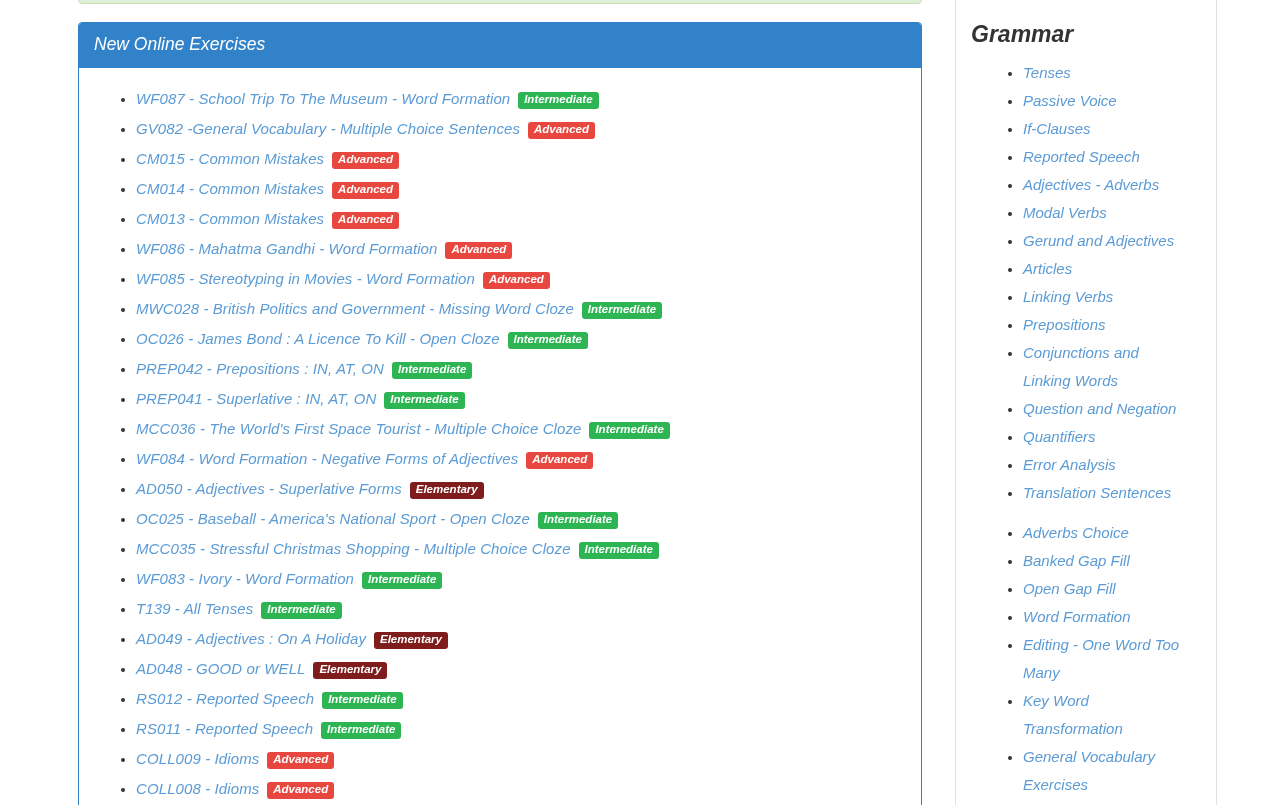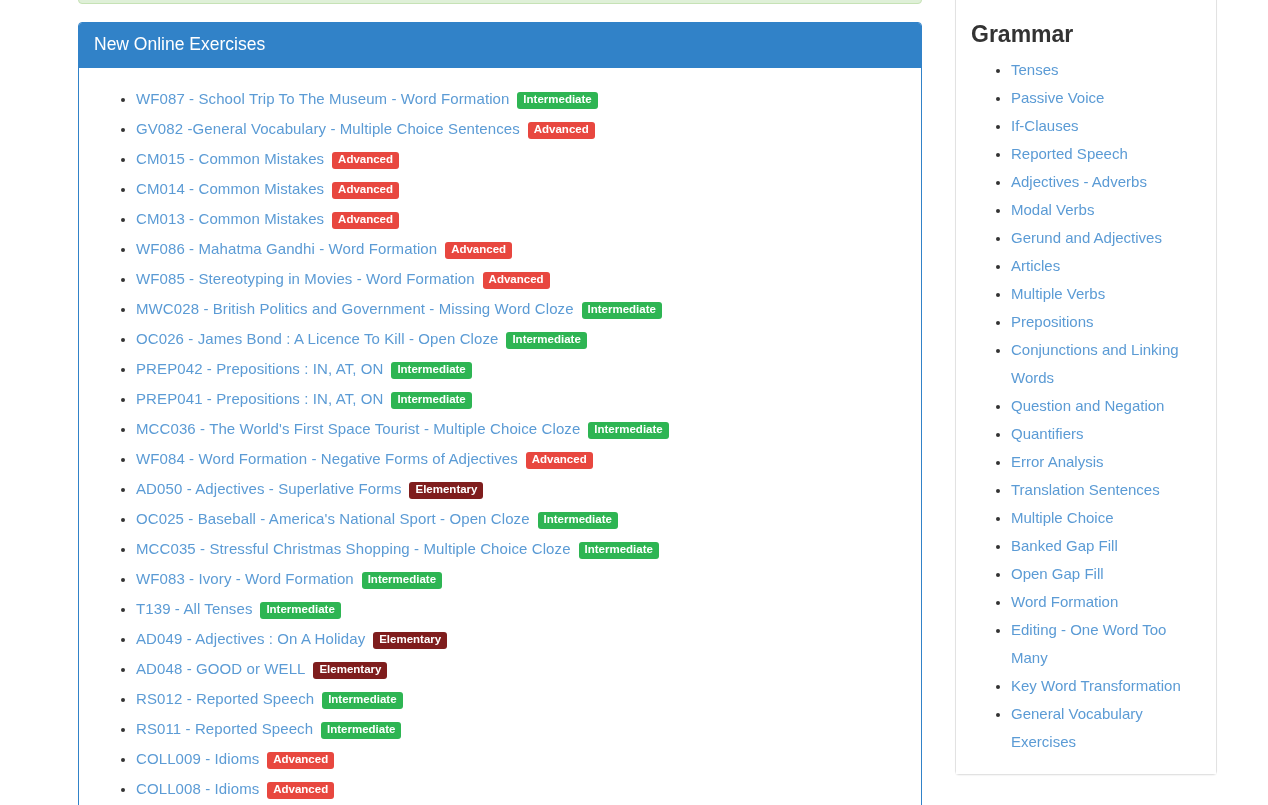--- a/index.html
+++ b/index.html
@@ -15,20 +15,21 @@
     font-size: 14px;
     color: #333333;
     -webkit-font-smoothing: antialiased;
   }
 
   #page {
     position: relative;
     width: 1268px;
     height: 805px;
     background: #ffffff;
+    font-style: italic;
   }
 
   
   .alert-success-strip {
     position: absolute;
     left: 78px;
     top: -46px;
     width: 844px;
     height: 50px;
     background: #dff0d8;
@@ -125,21 +126,21 @@
   h3.side-heading {
     margin: 16px 0 9px 0;
     font-size: 23px;
     font-weight: bold;
     color: #333333;
     line-height: 1.1;
   }
   h3.side-heading.second { margin-top: 18px; }
 
   ul.side-list {
-    margin: 0;
+    margin: 12px;
     padding-left: 40px;
     list-style-type: disc;
   }
   ul.side-list > li {
     line-height: 28px;
     color: #333333;
   }
   ul.side-list a {
     color: #5b9bd5;
     text-decoration: none;
@@ -163,21 +164,21 @@
             <li><a class="ex-link" href="#">WF087 - School Trip To The Museum - Word Formation</a> <span class="label label-success">Intermediate</span></li>
             <li><a class="ex-link" href="#">GV082 -General Vocabulary - Multiple Choice Sentences</a> <span class="label label-danger">Advanced</span></li>
             <li><a class="ex-link" href="#">CM015 - Common Mistakes</a> <span class="label label-danger">Advanced</span></li>
             <li><a class="ex-link" href="#">CM014 - Common Mistakes</a> <span class="label label-danger">Advanced</span></li>
             <li><a class="ex-link" href="#">CM013 - Common Mistakes</a> <span class="label label-danger">Advanced</span></li>
             <li><a class="ex-link" href="#">WF086 - Mahatma Gandhi - Word Formation</a> <span class="label label-danger">Advanced</span></li>
             <li><a class="ex-link" href="#">WF085 - Stereotyping in Movies - Word Formation</a> <span class="label label-danger">Advanced</span></li>
             <li><a class="ex-link" href="#">MWC028 - British Politics and Government - Missing Word Cloze</a> <span class="label label-success">Intermediate</span></li>
             <li><a class="ex-link" href="#">OC026 - James Bond : A Licence To Kill - Open Cloze</a> <span class="label label-success">Intermediate</span></li>
             <li><a class="ex-link" href="#">PREP042 - Prepositions : IN, AT, ON</a> <span class="label label-success">Intermediate</span></li>
-            <li><a class="ex-link" href="#">PREP041 - Prepositions : IN, AT, ON</a> <span class="label label-success">Intermediate</span></li>
+            <li><a class="ex-link" href="#">PREP041 - Superlative : IN, AT, ON</a> <span class="label label-success">Intermediate</span></li>
             <li><a class="ex-link" href="#">MCC036 - The World's First Space Tourist - Multiple Choice Cloze</a> <span class="label label-success">Intermediate</span></li>
             <li><a class="ex-link" href="#">WF084 - Word Formation - Negative Forms of Adjectives</a> <span class="label label-danger">Advanced</span></li>
             <li><a class="ex-link" href="#">AD050 - Adjectives - Superlative Forms</a> <span class="label label-primary">Elementary</span></li>
             <li><a class="ex-link" href="#">OC025 - Baseball - America's National Sport - Open Cloze</a> <span class="label label-success">Intermediate</span></li>
             <li><a class="ex-link" href="#">MCC035 - Stressful Christmas Shopping - Multiple Choice Cloze</a> <span class="label label-success">Intermediate</span></li>
             <li><a class="ex-link" href="#">WF083 - Ivory - Word Formation</a> <span class="label label-success">Intermediate</span></li>
             <li><a class="ex-link" href="#">T139 - All Tenses</a> <span class="label label-success">Intermediate</span></li>
             <li><a class="ex-link" href="#">AD049 - Adjectives : On A Holiday</a> <span class="label label-primary">Elementary</span></li>
             <li><a class="ex-link" href="#">AD048 - GOOD or WELL</a> <span class="label label-primary">Elementary</span></li>
             <li><a class="ex-link" href="#">RS012 - Reported Speech</a> <span class="label label-success">Intermediate</span></li>
@@ -199,31 +200,31 @@
         <h3 class="side-heading">Grammar</h3>
         <ul class="side-list" id="grammar-list">
             <li><a href="#">Tenses</a></li>
             <li><a href="#">Passive Voice</a></li>
             <li><a href="#">If-Clauses</a></li>
             <li><a href="#">Reported Speech</a></li>
             <li><a href="#">Adjectives - Adverbs</a></li>
             <li><a href="#">Modal Verbs</a></li>
             <li><a href="#">Gerund and Adjectives</a></li>
             <li><a href="#">Articles</a></li>
-            <li><a href="#">Multiple Verbs</a></li>
+            <li><a href="#">Linking Verbs</a></li>
             <li><a href="#">Prepositions</a></li>
             <li><a href="#">Conjunctions and Linking Words</a></li>
             <li><a href="#">Question and Negation</a></li>
             <li><a href="#">Quantifiers</a></li>
             <li><a href="#">Error Analysis</a></li>
             <li><a href="#">Translation Sentences</a></li>
           </ul>
 
         <ul class="side-list" id="vocabulary-list">
-            <li><a href="#">Multiple Choice</a></li>
+            <li><a href="#">Adverbs Choice</a></li>
             <li><a href="#">Banked Gap Fill</a></li>
             <li><a href="#">Open Gap Fill</a></li>
             <li><a href="#">Word Formation</a></li>
             <li><a href="#">Editing - One Word Too Many</a></li>
             <li><a href="#">Key Word Transformation</a></li>
             <li><a href="#">General Vocabulary Exercises</a></li>
           </ul>
 
       </div>
     </div>

